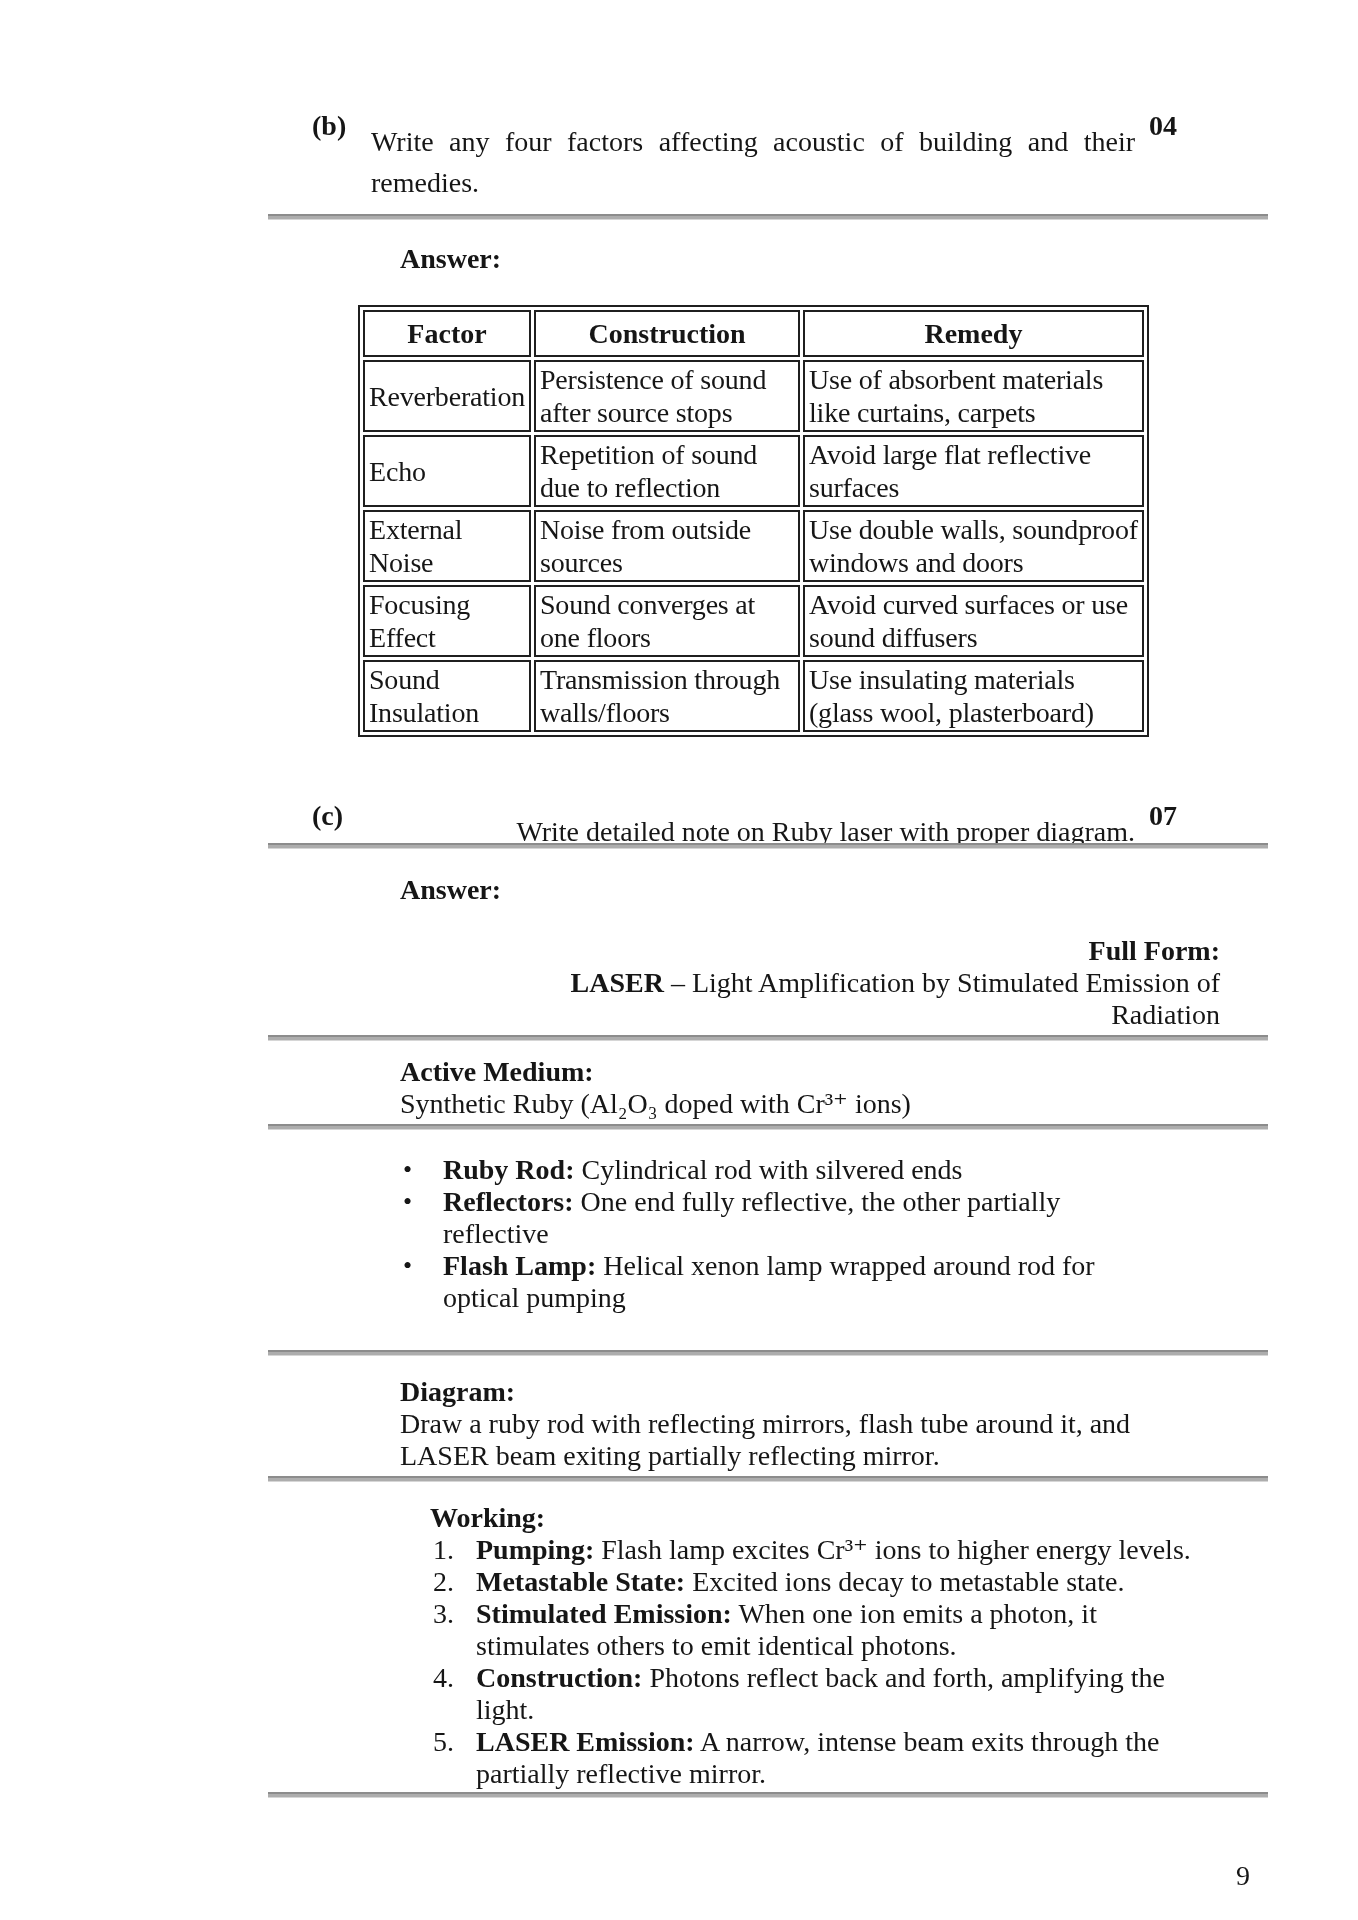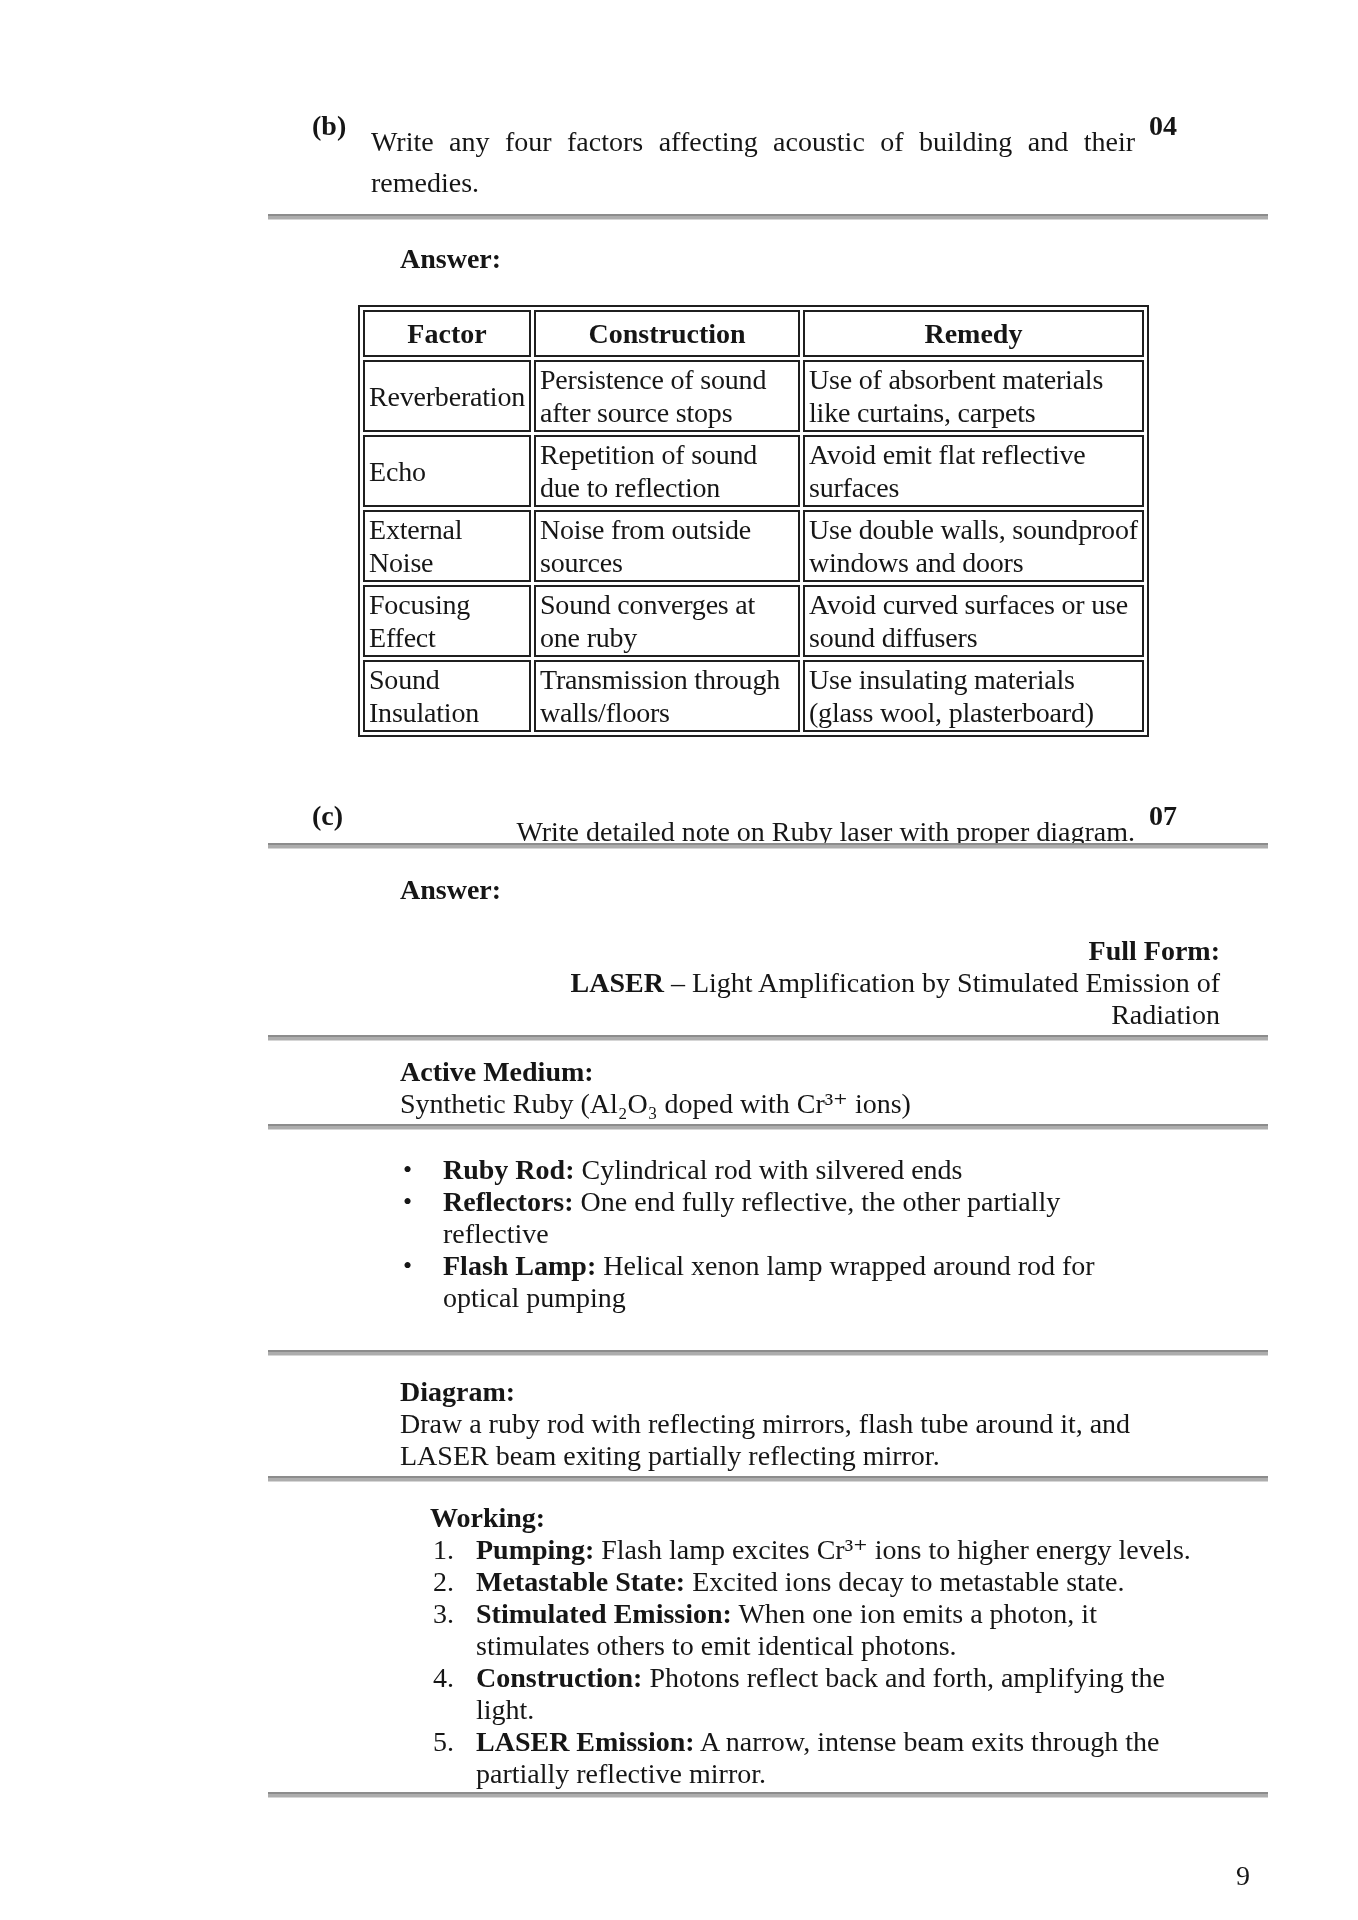--- a/index.html
+++ b/index.html
@@ -86,38 +86,38 @@
     <td>Persistence of sound
 after source stops</td>
     <td>Use of absorbent materials
 like curtains, carpets</td>
   </tr>
 
   <tr>
     <td>Echo</td>
     <td>Repetition of sound
 due to reflection</td>
-    <td>Avoid emit flat reflective
+    <td>Avoid large flat reflective
 surfaces</td>
   </tr>
 
   <tr>
     <td>External
 Noise</td>
     <td>Noise from outside
 sources</td>
     <td>Use double walls, soundproof
 windows and doors</td>
   </tr>
 
   <tr>
     <td>Focusing
 Effect</td>
     <td>Sound converges at
-one ruby</td>
+one floors</td>
     <td>Avoid curved surfaces or use
 sound diffusers</td>
   </tr>
 
   <tr>
     <td>Sound
 Insulation</td>
     <td>Transmission through
 walls/floors</td>
     <td>Use insulating materials

